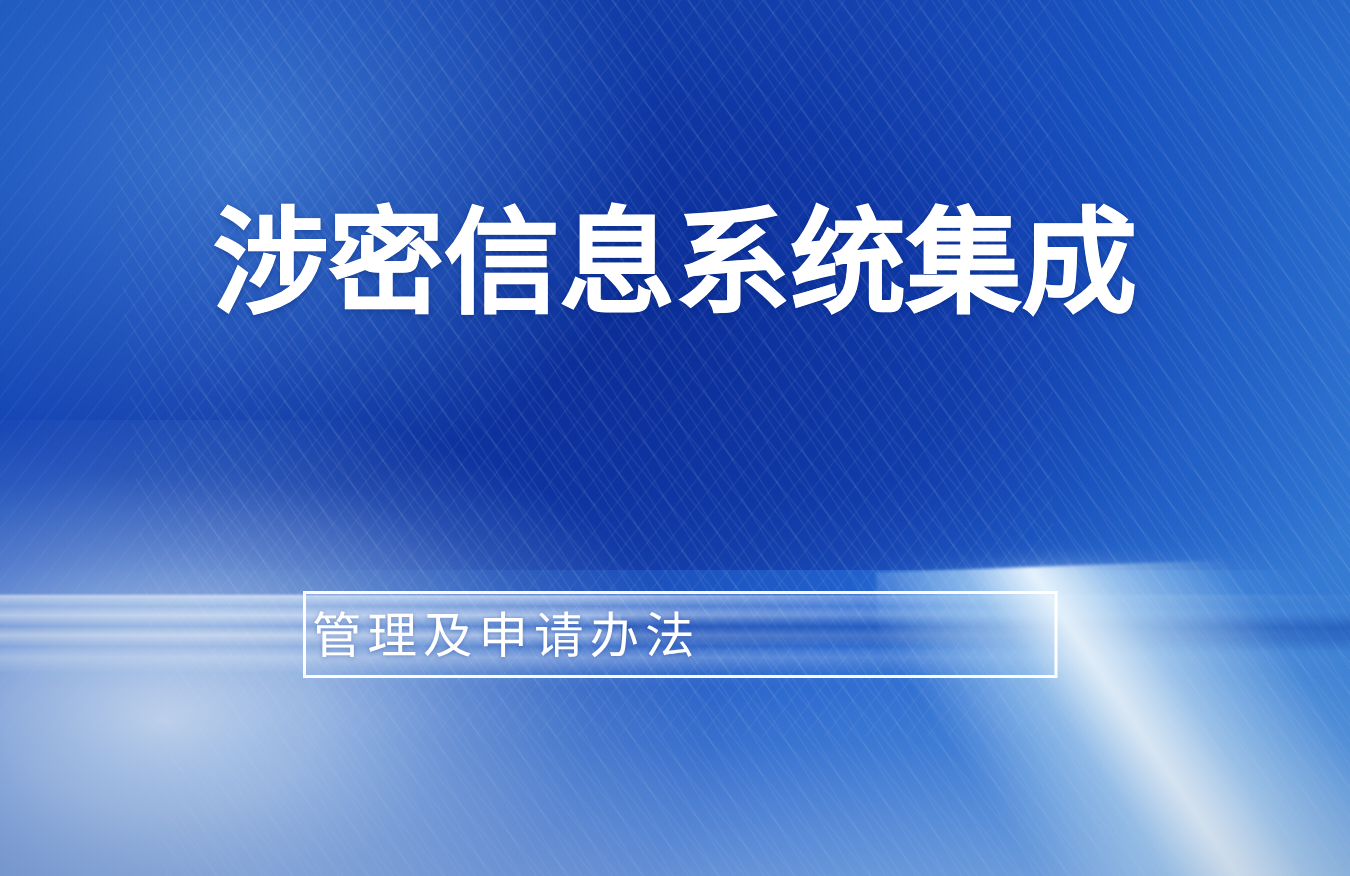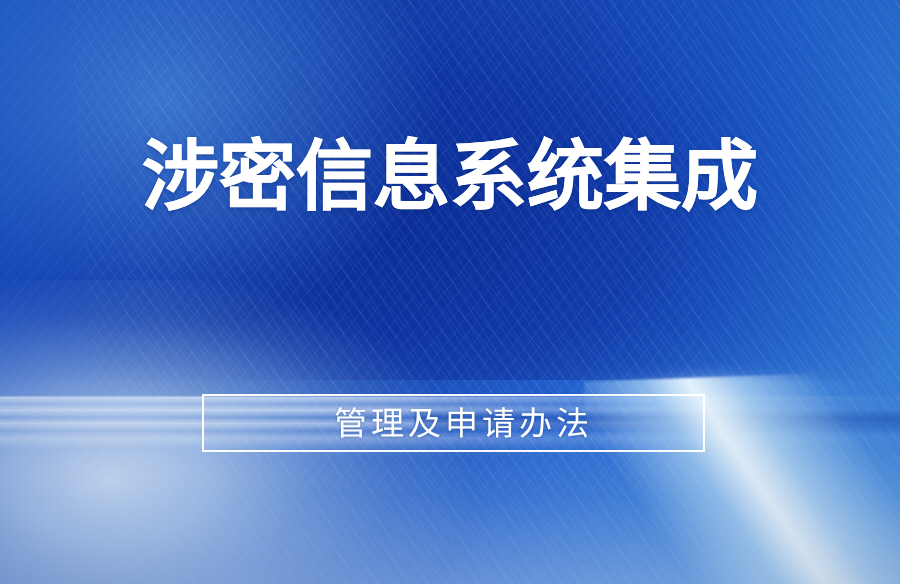--- a/index.html
+++ b/index.html
@@ -271,22 +271,20 @@
   .subtitle-box {
     position: absolute;
     left: 202px;
     top: 394px;
     width: 503px;
     height: 58px;
     box-sizing: border-box;
     border: 2px solid rgba(255,255,255,0.96);
     display: flex;
     align-items: center;
-    justify-content: center;
-    padding-left: 16px;
   }
 
   .subtitle-text {
     color: #ffffff;
     font-size: 33px;
     line-height: 1;
     letter-spacing: 4px;
     text-indent: 4px;
     white-space: nowrap;
     font-weight: 400;

